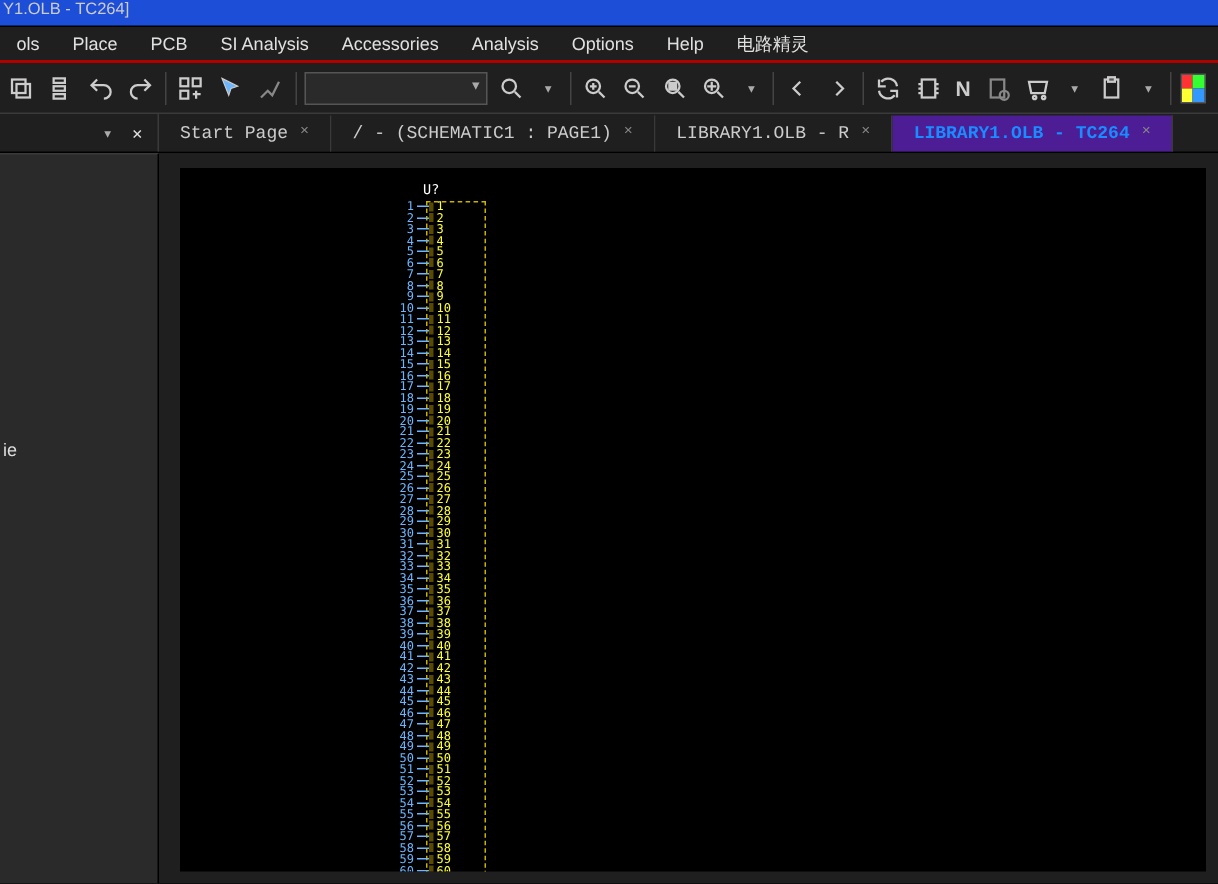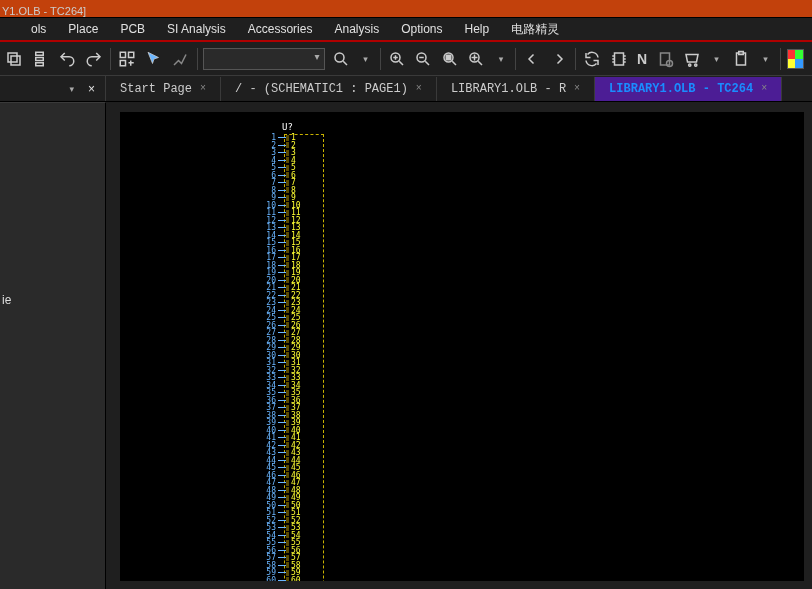--- a/index.html
+++ b/index.html
@@ -8,35 +8,35 @@
     background: #1f1f1f;
     font-family: "Segoe UI", Tahoma, sans-serif;
     font-size: 12px;
     color: #e0e0e0;
     overflow: hidden;
     position: relative;
   }
   
   .titlebar {
     height: 18px;
-    background: #c2410c;
+    background: #1d4ed8;
     color: #ccc;
     font-size: 11px;
     padding-left: 2px;
-    display: flex; align-items: flex-end;
+    display: flex; align-items: flex-start;
     border-bottom: 1px solid #000;
   }
   
   .menubar {
     height: 24px;
     background: #1f1f1f;
     border-bottom: 2px solid #b00000;
     display: flex;
     align-items: center;
-    padding-left: 20px;
+    padding-left: 0;
   }
   .menubar span {
     padding: 3px 11px;
     cursor: default;
   }
   
   .toolbar {
     height: 34px;
     background: #1f1f1f;
     border-bottom: 1px solid #3a3a3a;

